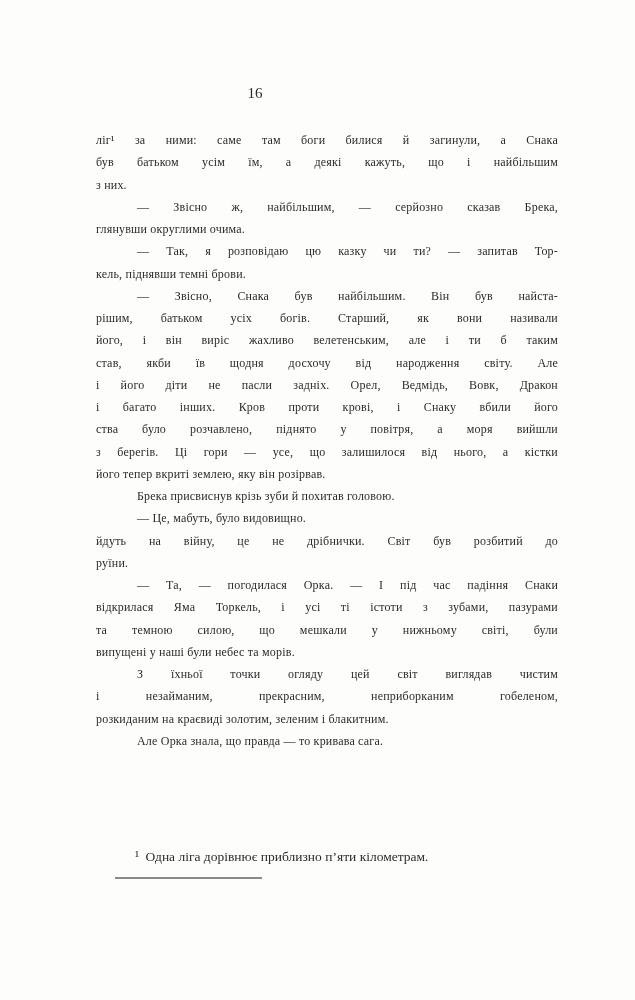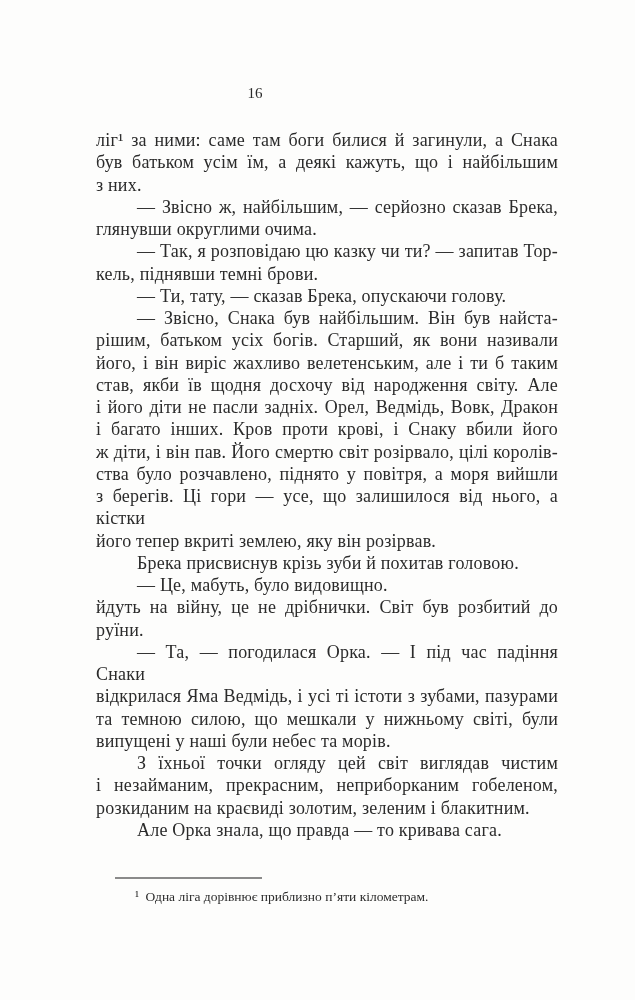--- a/index.html
+++ b/index.html
@@ -16,42 +16,42 @@
     top: 85px; left: 0; width: 510px;
     text-align: center;
     font-size: 15px;
     line-height: 17px;
   }
   .text-body {
     position: absolute;
     left: 96px; top: 129px; width: 462px;
   }
   .line {
-    font-size: 18px;
+    font-size: 12px;
     line-height: 22.25px;
     letter-spacing: 0.2px;
     text-align: justify;
     text-align-last: justify;
   }
   .line.para-end {
     text-align: center;
     text-align-last: left;
   }
   .line.first-indent {
     text-indent: 41px;
   }
   .footnote-rule {
     position: absolute;
     left: 115px; top: 877px;
     width: 147px; height: 1.5px;
     background: #8a8a8a;
   }
   .footnote {
     position: absolute;
-    left: 96px; top: 888px; width: 462px;
+    left: 96px; top: 848px; width: 462px;
     font-size: 13.5px;
     line-height: 17px;
     text-indent: 39px;
   }
   .footnote .marker { margin-right: 3px; }
 </style>
 </head>
 <body style="background: rgb(253, 253, 252); color: rgb(43, 43, 43);">
 
 <div class="page-number">16</div>
@@ -64,47 +64,43 @@
     </div>
     <div class="para">
       <div class="line first-indent">— Звісно ж, найбільшим, — серйозно сказав Брека,</div>
       <div class="line para-end">глянувши округлими очима.</div>
     </div>
     <div class="para">
       <div class="line first-indent">— Так, я розповідаю цю казку чи ти? — запитав Тор-</div>
       <div class="line para-end">кель, піднявши темні брови.</div>
     </div>
     <div class="para">
-      <div class="line first-indent para-end">— Ти, тату, — сказав Брека, опускаючи голову.</div>
-    </div>
-    <div class="para">
       <div class="line first-indent">— Звісно, Снака був найбільшим. Він був найста-</div>
       <div class="line">рішим, батьком усіх богів. Старший, як вони називали</div>
       <div class="line">його, і він виріс жахливо велетенським, але і ти б таким</div>
       <div class="line">став, якби їв щодня досхочу від народження світу. Але</div>
       <div class="line">і його діти не пасли задніх. Орел, Ведмідь, Вовк, Дракон</div>
       <div class="line">і багато інших. Кров проти крові, і Снаку вбили його</div>
-      <div class="line">ж діти, і він пав. Його смертю світ розірвало, цілі королів-</div>
       <div class="line">ства було розчавлено, піднято у повітря, а моря вийшли</div>
       <div class="line">з берегів. Ці гори — усе, що залишилося від нього, а кістки</div>
       <div class="line para-end">його тепер вкриті землею, яку він розірвав.</div>
     </div>
     <div class="para">
       <div class="line first-indent para-end">Брека присвиснув крізь зуби й похитав головою.</div>
     </div>
     <div class="para">
       <div class="line first-indent para-end">— Це, мабуть, було видовищно.</div>
     </div>
     <div class="para">
       <div class="line">йдуть на війну, це не дрібнички. Світ був розбитий до</div>
       <div class="line para-end">руїни.</div>
     </div>
     <div class="para">
       <div class="line first-indent">— Та, — погодилася Орка. — І під час падіння Снаки</div>
-      <div class="line">відкрилася Яма Ведмідь, і усі ті істоти з зубами, пазурами</div>
+      <div class="line">відкрилася Яма Торкель, і усі ті істоти з зубами, пазурами</div>
       <div class="line">та темною силою, що мешкали у нижньому світі, були</div>
       <div class="line para-end">випущені у наші були небес та морів.</div>
     </div>
     <div class="para">
       <div class="line first-indent">З їхньої точки огляду цей світ виглядав чистим</div>
       <div class="line">і незайманим, прекрасним, неприборканим гобеленом,</div>
       <div class="line para-end">розкиданим на краєвиді золотим, зеленим і блакитним.</div>
     </div>
     <div class="para">
       <div class="line first-indent para-end">Але Орка знала, що правда — то кривава сага.</div>

